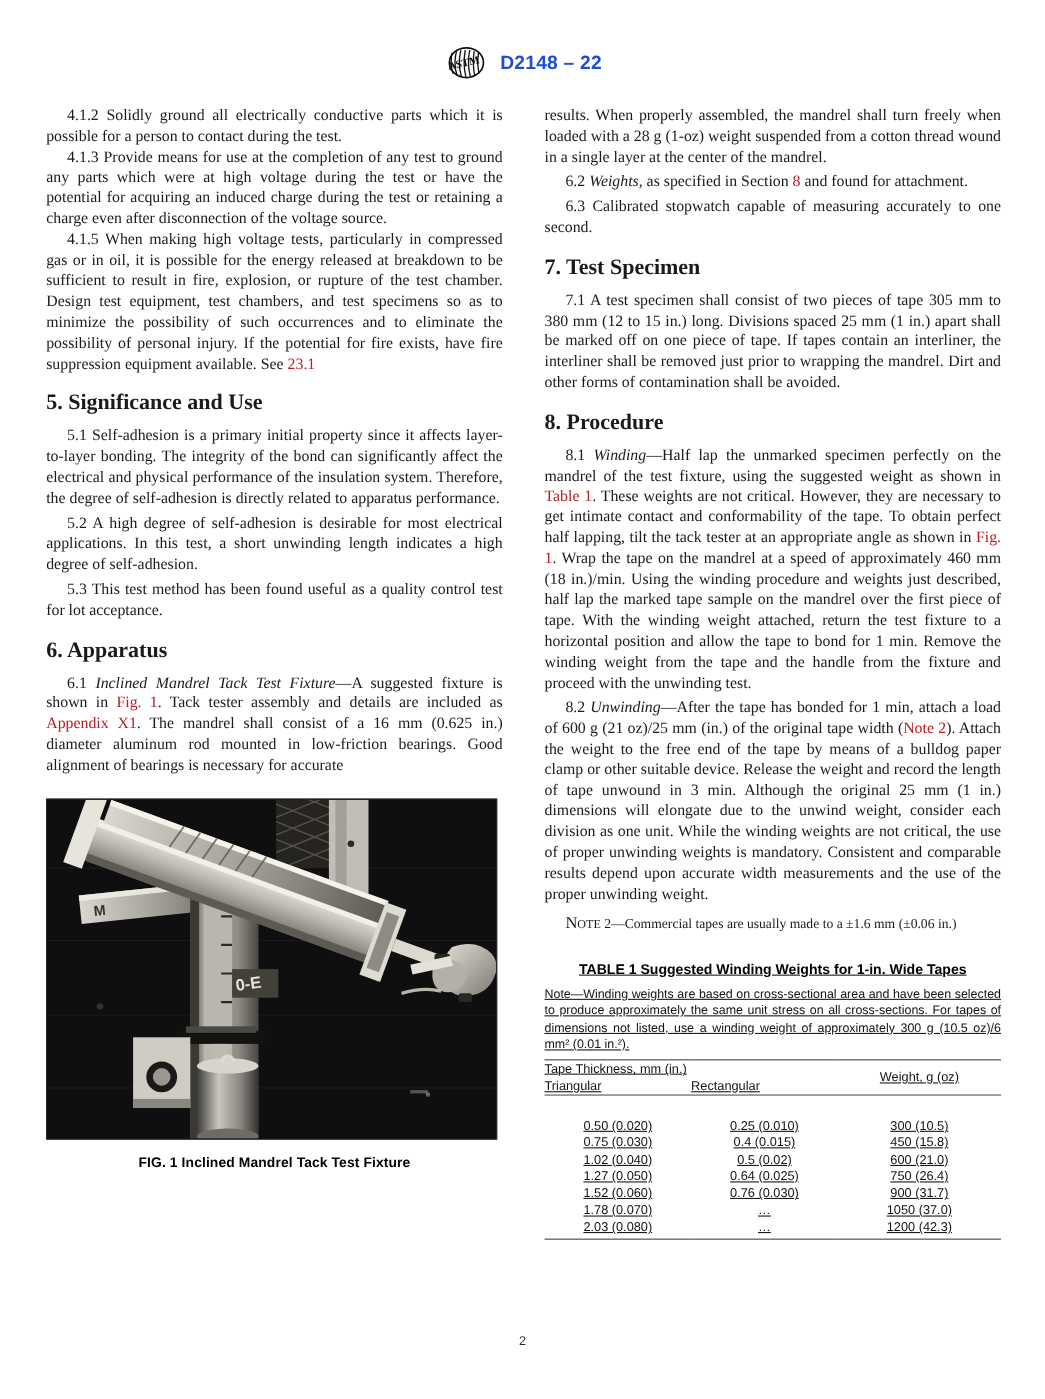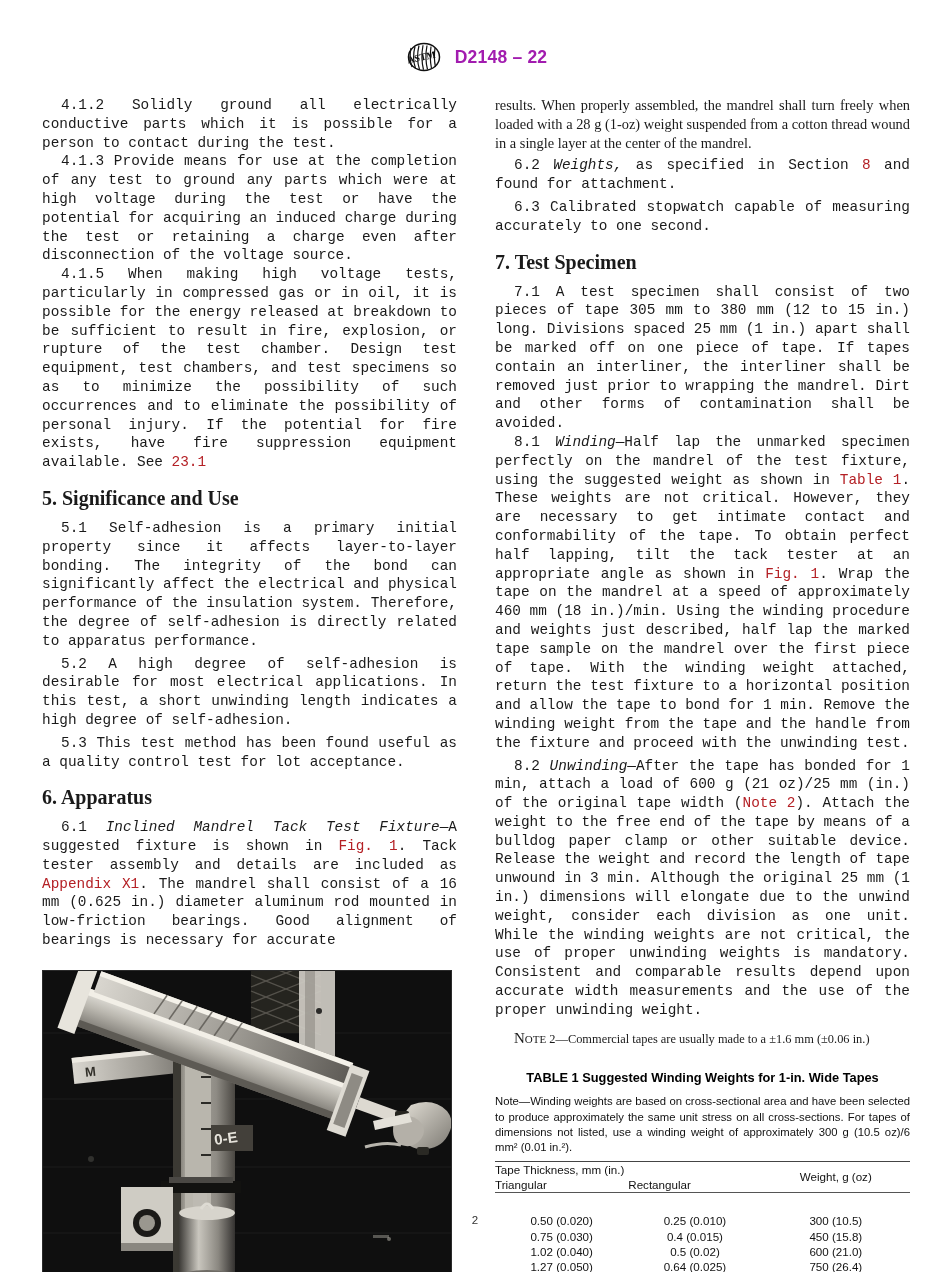--- a/index.html
+++ b/index.html
@@ -32,21 +32,21 @@
   .astm-logo {
     width: 42px;
     height: 30px;
     display: block;
   }
   .doc-designation {
     font-family: "Liberation Sans", "DejaVu Sans", sans-serif;
     font-weight: bold;
     font-size: 17.5px;
     letter-spacing: 0.2px;
-    color: #a21caf;
+    color: #1d4ed8;
   }
 
   
   .columns {
     position: absolute;
     top: 96px;
     left: 42px;
     width: 868px;
     display: flex;
     gap: 38px;
@@ -58,21 +58,20 @@
   p {
     margin: 0;
     font-size: 14.4px;
     line-height: 1.305;
     text-align: justify;
     text-justify: inter-word;
     hyphens: none;
   }
   p.indent {
     text-indent: 19px;
-    font-family: Liberation Mono, monospace;
   }
   h2.section-head {
     margin: 13px 0 8px 0;
     font-size: 20px;
     font-weight: bold;
     text-align: left;
     line-height: 1.3;
   }
   .gap-sm { height: 9px; }
   .gap-xs { height: 4px; }
@@ -115,20 +114,21 @@
     font-weight: bold;
     font-size: 12.6px;
     letter-spacing: 0.1px;
     color: #000;
   }
 
   
   .table-block {
     margin-top: 22px;
     font-family: "Liberation Sans", "DejaVu Sans", sans-serif;
+    text-decoration: underline;
   }
   .table-title {
     text-align: center;
     font-weight: bold;
     font-size: 12.8px;
     color: #000;
     margin-bottom: 9px;
   }
   .table-note {
     font-size: 11.3px;
@@ -369,20 +369,21 @@
       <p>results. When properly assembled, the mandrel shall turn freely when loaded with a 28 g (1-oz) weight suspended from a cotton thread wound in a single layer at the center of the mandrel.</p>
       <div class="gap-xs"></div>
       <p class="indent"><span>6.2  </span><span class="ital">Weights,</span><span> as specified in Section </span><a class="lnk">8</a><span> and found for attachment.</span></p>
       <div class="gap-xs"></div>
       <p class="indent">6.3  Calibrated stopwatch capable of measuring accurately to one second.</p>
 
       <h2 class="section-head">7.  Test Specimen</h2>
 
       <p class="indent">7.1  A test specimen shall consist of two pieces of tape 305 mm to 380 mm (12 to 15 in.) long. Divisions spaced 25 mm (1 in.) apart shall be marked off on one piece of tape. If tapes contain an interliner, the interliner shall be removed just prior to wrapping the mandrel. Dirt and other forms of contamination shall be avoided.</p>
 
+      <h2 class="section-head">8.  Procedure</h2>
 
       <p class="indent"><span>8.1  </span><span class="ital">Winding</span><span>—Half lap the unmarked specimen perfectly on the mandrel of the test fixture, using the suggested weight as shown in </span><a class="lnk">Table 1</a><span>. These weights are not critical. However, they are necessary to get intimate contact and conformability of the tape. To obtain perfect half lapping, tilt the tack tester at an appropriate angle as shown in </span><a class="lnk">Fig. 1</a><span>. Wrap the tape on the mandrel at a speed of approximately 460 mm (18 in.)/min. Using the winding procedure and weights just described, half lap the marked tape sample on the mandrel over the first piece of tape. With the winding weight attached, return the test fixture to a horizontal position and allow the tape to bond for 1 min. Remove the winding weight from the tape and the handle from the fixture and proceed with the unwinding test.</span></p>
 
       <div class="gap-xs"></div>
 
       <p class="indent"><span>8.2  </span><span class="ital">Unwinding</span><span>—After the tape has bonded for 1 min, attach a load of 600 g (21 oz)/25 mm (in.) of the original tape width (</span><a class="lnk">Note 2</a><span>). Attach the weight to the free end of the tape by means of a bulldog paper clamp or other suitable device. Release the weight and record the length of tape unwound in 3 min. Although the original 25 mm (1 in.) dimensions will elongate due to the unwind weight, consider each division as one unit. While the winding weights are not critical, the use of proper unwinding weights is mandatory. Consistent and comparable results depend upon accurate width measurements and the use of the proper unwinding weight.</span></p>
 
       <div class="gap-sm"></div>
 
       <p class="note-para"><span class="smallcaps">Note</span><span> 2—Commercial tapes are usually made to a ±1.6 mm (±0.06 in.)</span></p>

